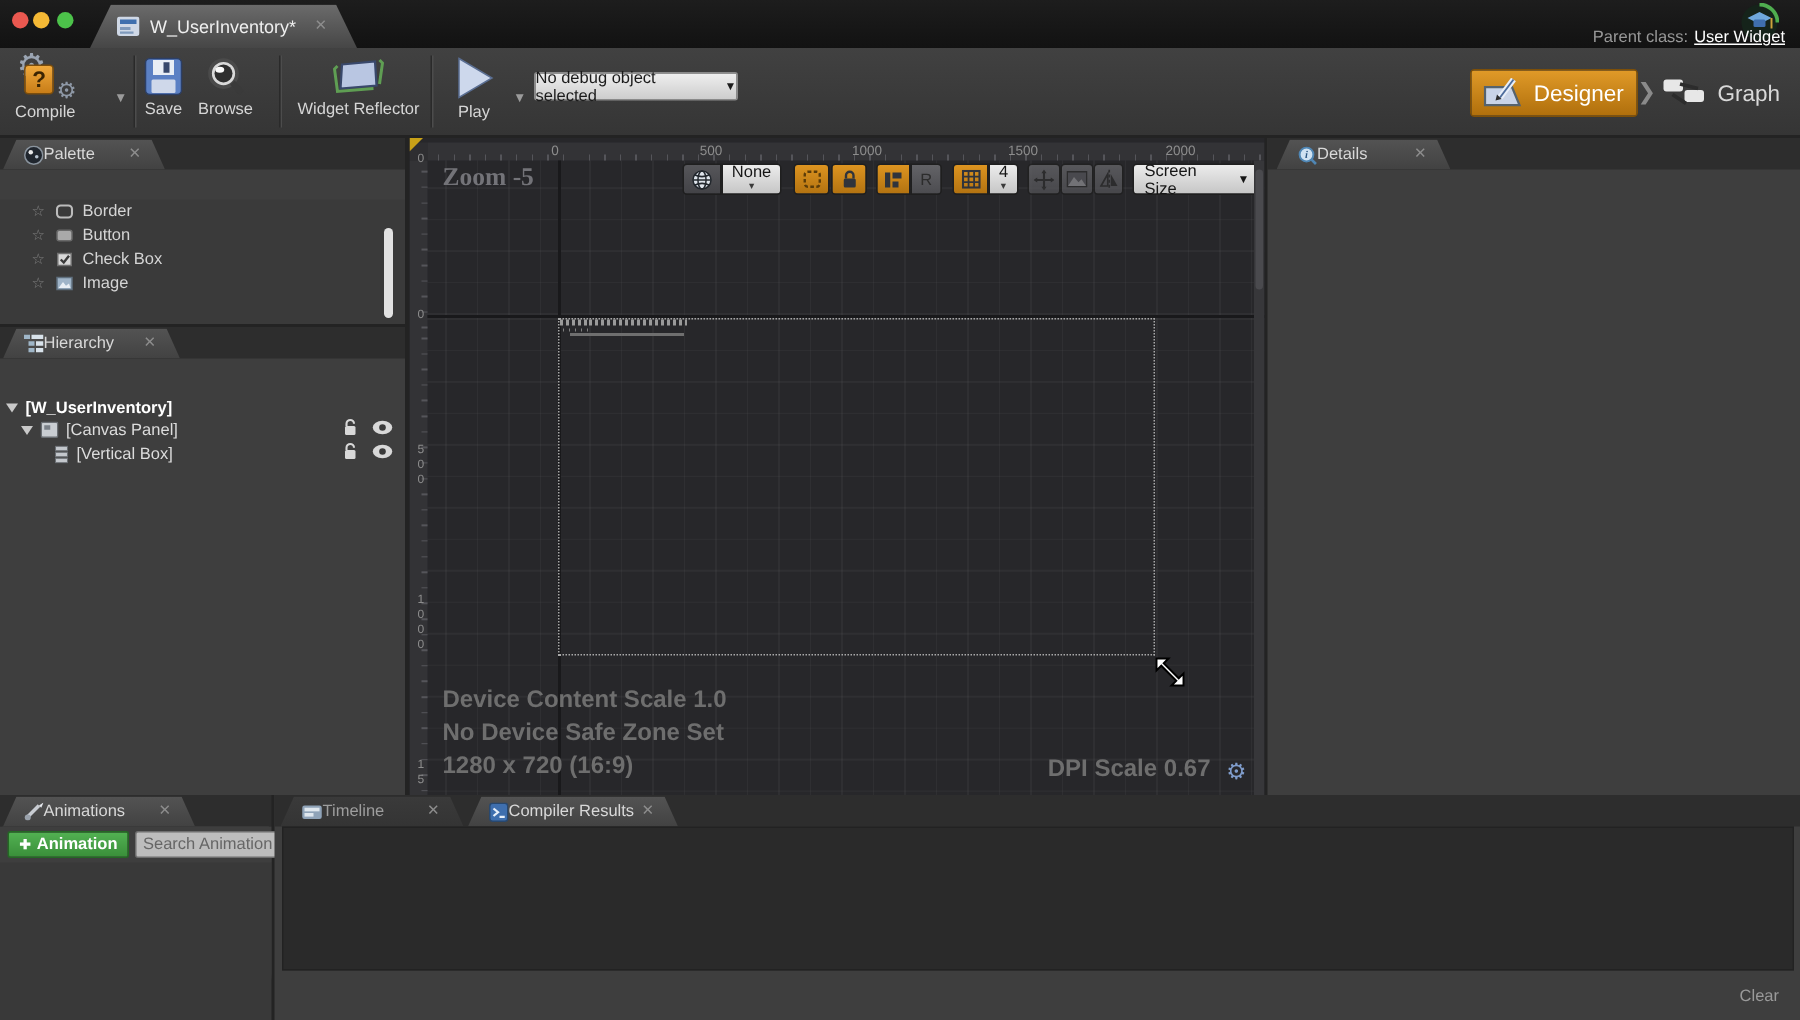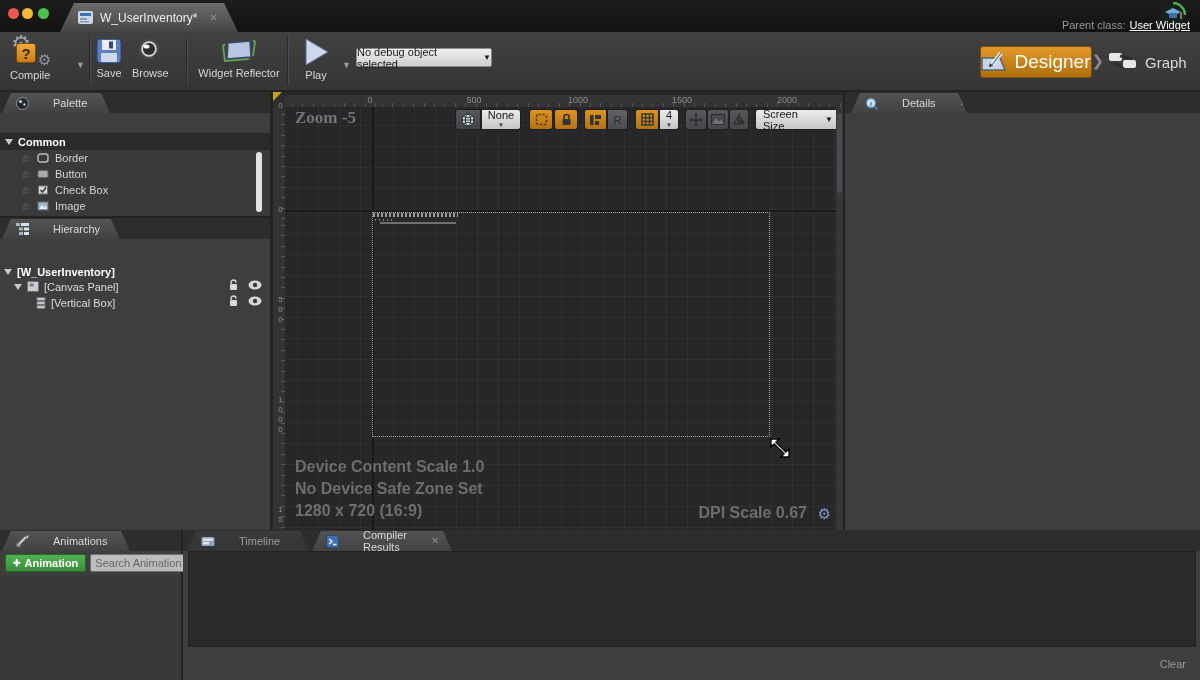--- a/index.html
+++ b/index.html
@@ -27,30 +27,30 @@
   .tb-sep { width:1px; height:48px; top:5px; background:#2a2a2a; box-shadow:1px 0 0 #4c4c4c; }
   .tb-btn { display:flex; flex-direction:column; align-items:center; justify-content:flex-start; position:absolute; top:5px; }
   .tb-btn .lab { font-size:11px; color:#d6d6d6; margin-top:2px; }
   .caret { color:#9b9b9b; font-size:9px; }
   #compile-icon { width:34px; height:30px; position:relative; }
   #compile-icon .gear1 { position:absolute; left:-2px; top:-6px; font-size:22px; color:#9aa4b2; }
   #compile-icon .gear2 { position:absolute; right:-4px; bottom:-2px; font-size:15px; color:#8e98a6; }
   #compile-icon .qbox { position:absolute; left:3px; top:6px; width:20px; height:20px; background:linear-gradient(#f0a93c,#c87d18); border:1px solid #7a4d0d; border-radius:3px; color:#3b2503; font-weight:bold; font-size:15px; text-align:center; line-height:19px; }
   #debug-object-btn { left:356px; top:16px; width:136px; height:19px; background:linear-gradient(#efefef,#cdcdcd); border:1px solid #8a8a8a; border-radius:2px; color:#1b1b1b; font-size:11px; display:flex; align-items:center; justify-content:center; gap:4px; }
   #debug-filter-label { left:356px; top:38px; width:136px; text-align:center; font-size:15px; color:#bdbdbd;margin-top:40px; }
-  #designer-btn { right:108px; top:14px; width:112px; height:32px; background:linear-gradient(#e09a28,#b06f0c); border:1px solid #7d4f08; border-radius:3px; display:flex; align-items:center; justify-content:center; gap:7px; color:#fff; font-size:19px; }
+  #designer-btn { right:108px; top:14px; width:112px; height:32px; background:linear-gradient(#e09a28,#b06f0c); border:1px solid #7d4f08; border-radius:3px; display:flex; align-items:center; justify-content:center; gap:7px; color:#fff; font-size:15px; }
   #mode-chevron { right:96px; top:20px; color:#8a8a8a; font-size:15px; }
   #graph-btn { right:8px; top:16px; width:84px; height:28px; display:flex; align-items:center; gap:7px; color:#d9d9d9; font-size:15px; }
 
   
   .panel { position:absolute; background:#3e3e3e; }
   .tabwell { position:absolute; left:0; top:0; right:0; height:21px; background:#2d2d2d; }
   .ptab { position:absolute; top:1px; height:20px; background:linear-gradient(#535353,#424242);
           clip-path:polygon(9px 0, calc(100% - 9px) 0, 100% 100%, 0 100%);
-          display:flex; align-items:center; gap:24px; padding:0 16px 0 14px; font-size:11px; color:#d8d8d8; }
+          display:flex; align-items:center; gap:0; padding:0 16px 0 14px; font-size:11px; color:#d8d8d8; }
   .ptab.inactive { background:linear-gradient(#3a3a3a,#343434); color:#9d9d9d; }
   .searchbox { position:absolute; height:18px; background:#bdbdbd; border:1px solid #6f6f6f; border-radius:2px; display:flex; align-items:center; padding:0 4px; }
   .searchbox input { flex:1; border:0; background:transparent; outline:none; font-size:11px; color:#2d2d2d; font-family:inherit; min-width:0; }
   .searchbox input::placeholder { color:#666; }
   .mag { flex:0 0 auto; }
   .corner-tri { position:absolute; width:0; height:0; border-top:9px solid #c8a118; border-right:9px solid transparent; }
 
   
   #palette { left:0; top:92px; width:270px; height:124px; }
   #palette-list { position:absolute; left:0; top:41px; right:0; bottom:0; background:#3a3a3a; overflow:hidden; }
@@ -252,24 +252,20 @@
             <circle cx="6.5" cy="6.5" r="6" fill="#20262e" stroke="#8a949e"></circle>
             <circle cx="4.5" cy="4.5" r="1.5" fill="#e8e8e8"></circle>
             <circle cx="8.5" cy="7.5" r="1.2" fill="#b8c4d0"></circle>
           </svg>
       </span>
       <span style="flex:1;">Palette</span>
       <span class="tab-close">✕</span>
     </div>
   </div>
   <div id="palette-list">
-    <div class="sec-hdr">
-      <span class="tri-exp"></span>
-      <span>Common</span>
-    </div>
     <div class="pal-row">
       <span class="star">☆</span>
       <span class="wicon">
           <svg width="12" height="10" viewBox="0 0 12 10">
             <rect x="1" y="1" width="10" height="8" rx="2.5" fill="none" stroke="#bcbcbc" stroke-width="1.4"></rect>
           </svg>
         </span>
       <span>Border</span>
     </div>
     <div class="pal-row">

